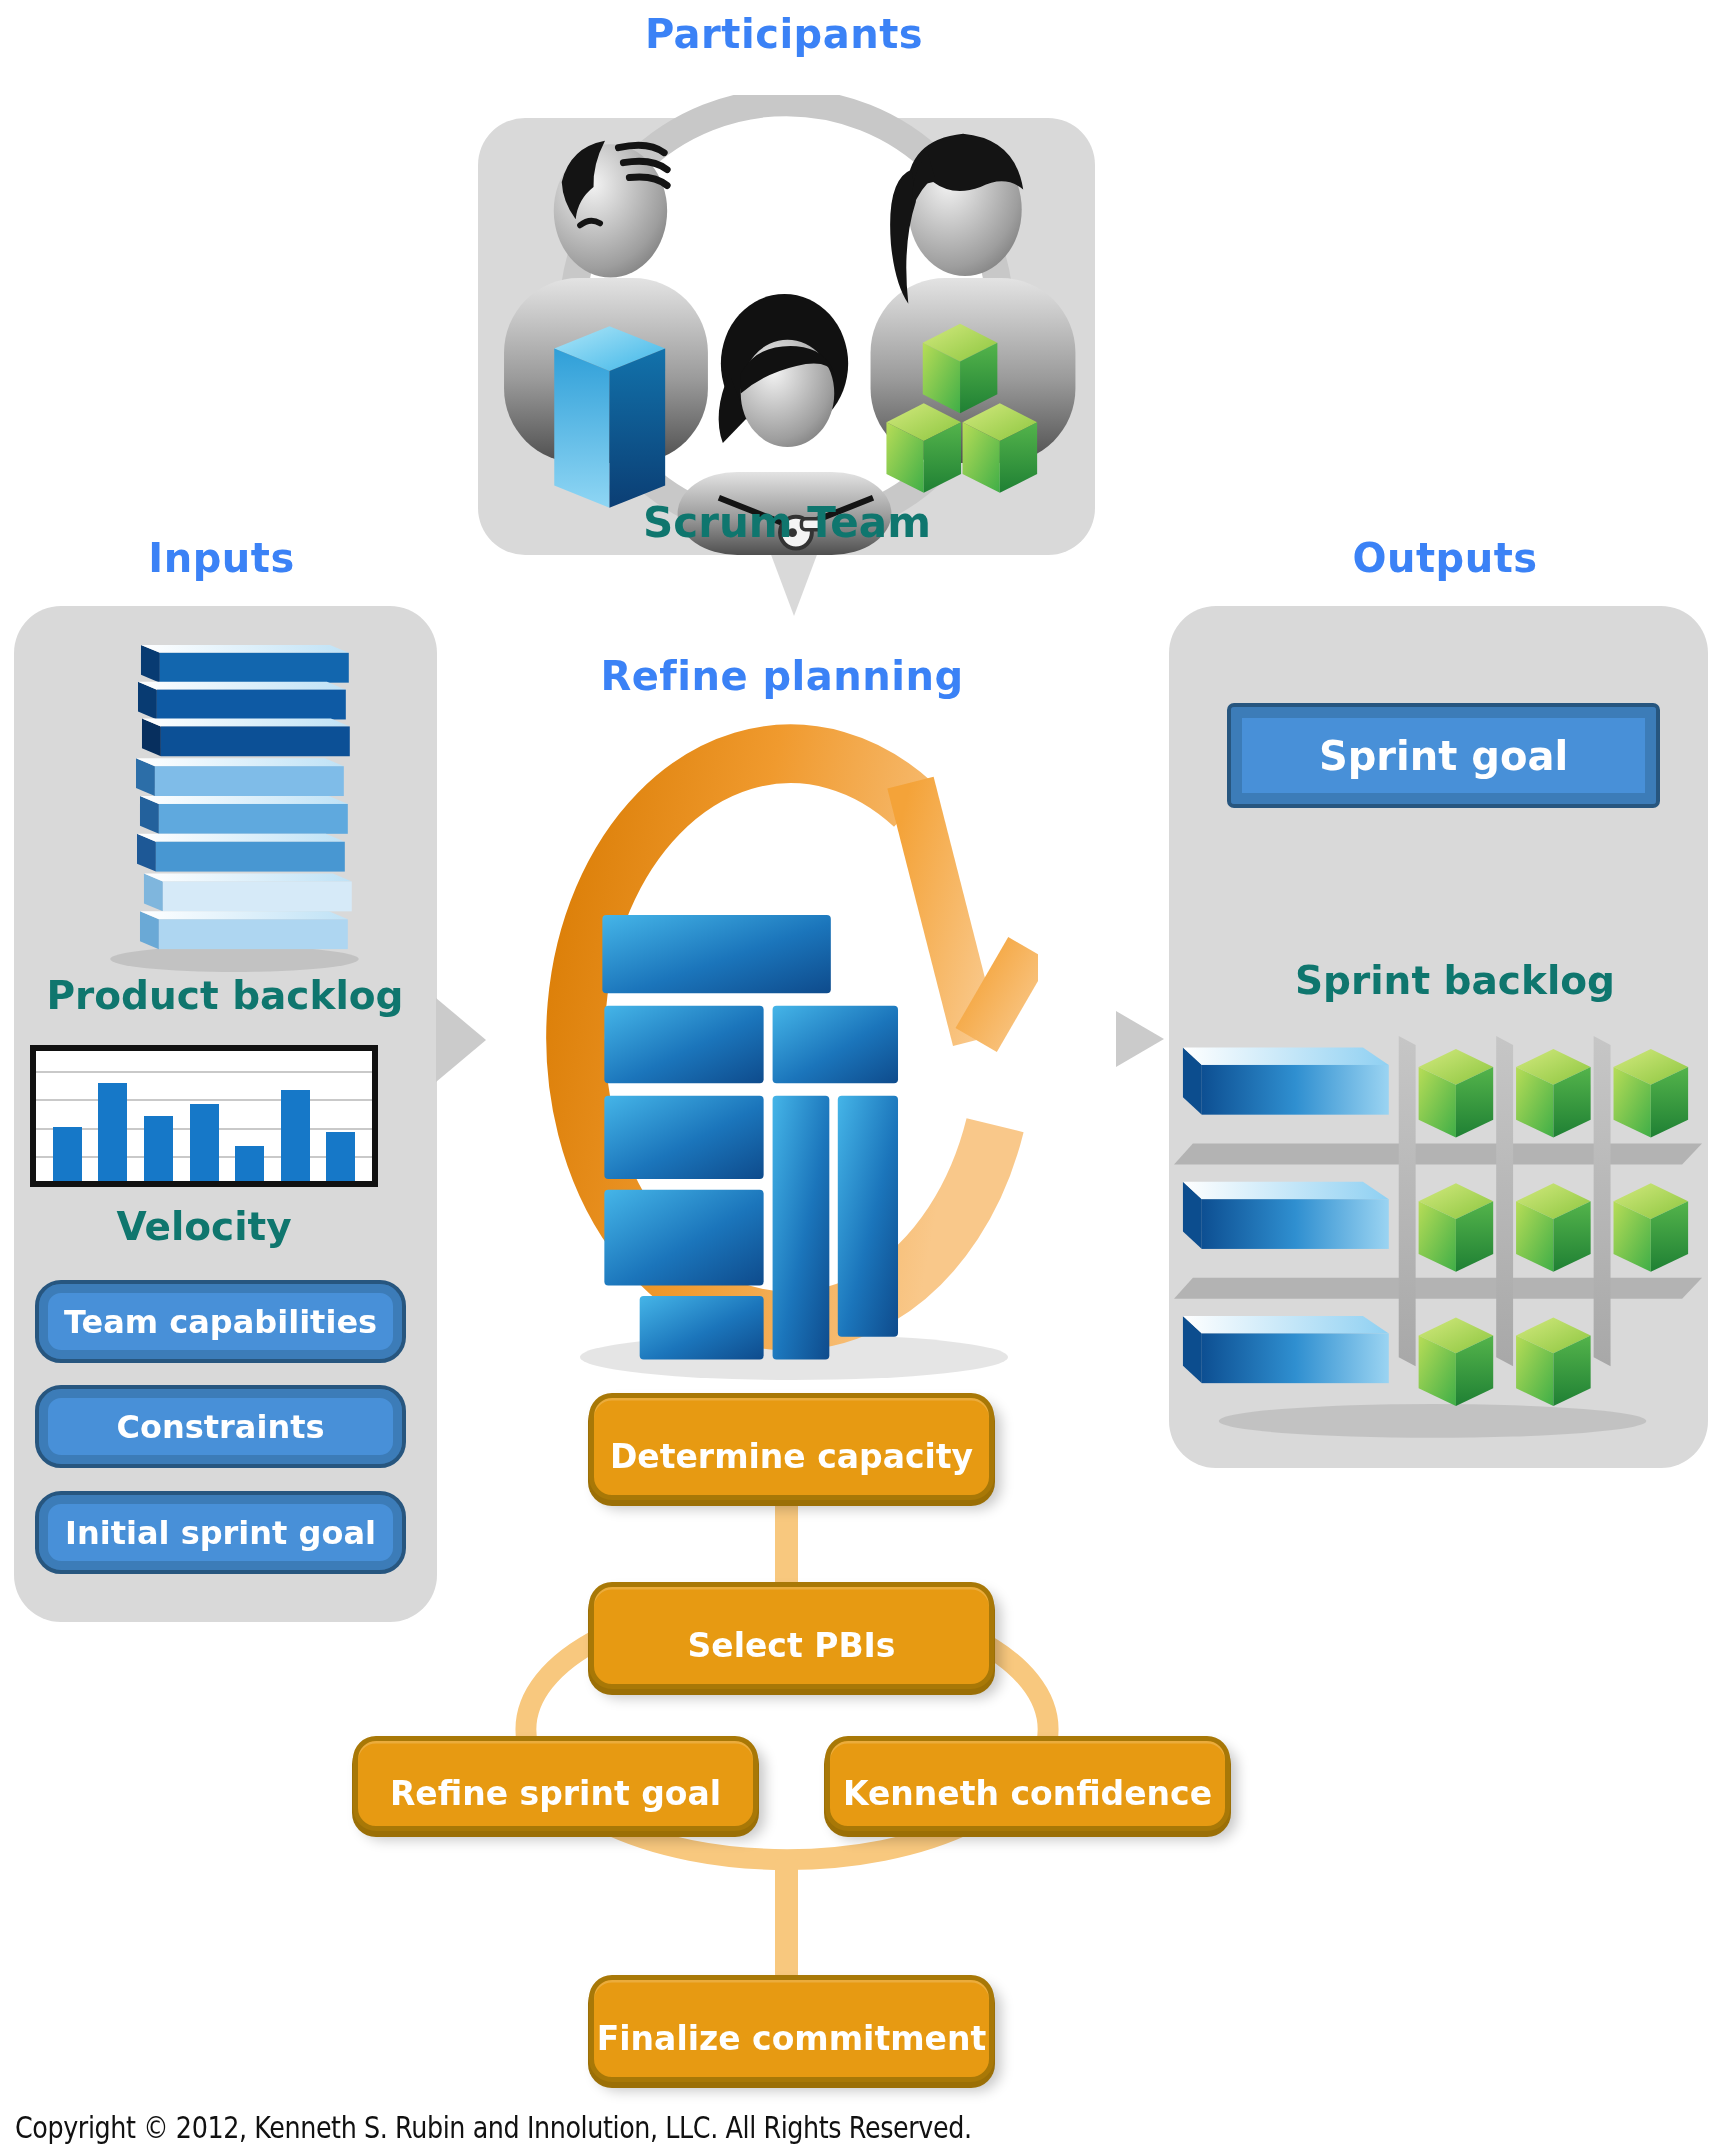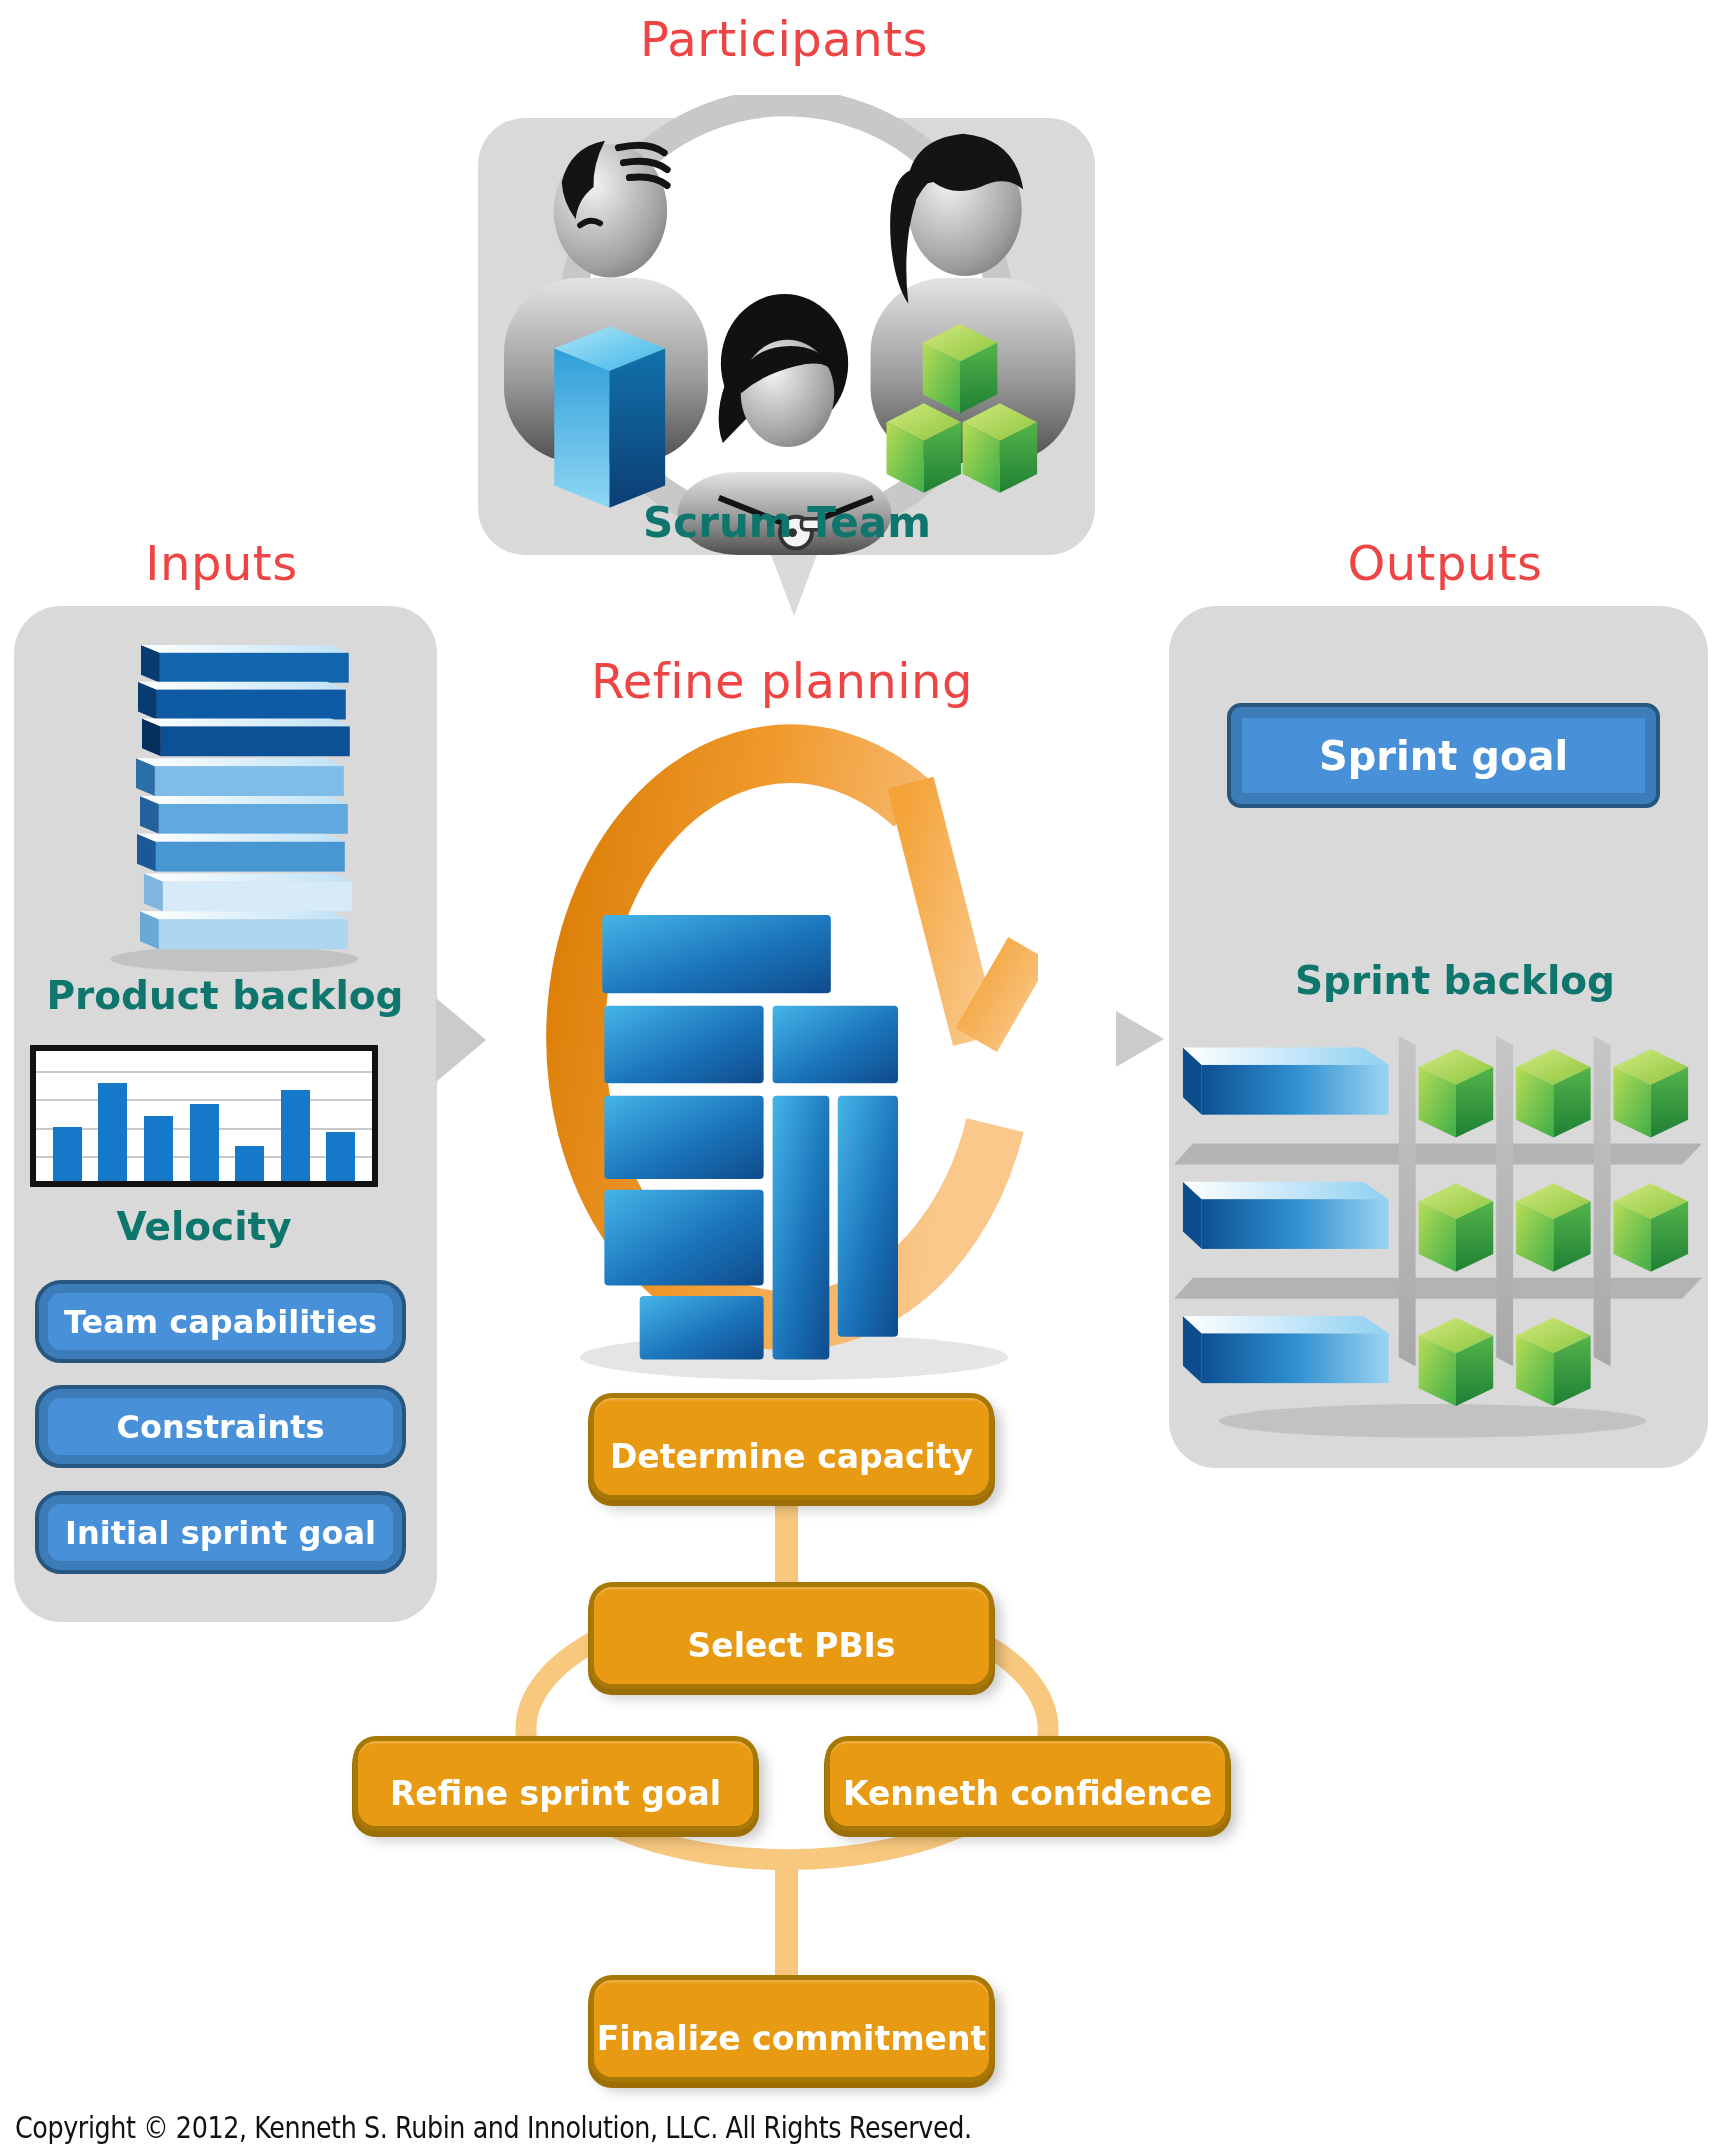--- a/index.html
+++ b/index.html
@@ -2,21 +2,21 @@
 <html style="font-size:8px"><head>
 <meta charset="utf-8">
 <style>
   html,body{margin:0;padding:0;}
   body{
     width:1718px;height:2151px;position:relative;background:#ffffff;
     font-family:"DejaVu Sans","Liberation Sans",sans-serif;overflow:hidden;
   }
   .abs{position:absolute;}
   .section-title{
-    font-size:48px;font-weight:normal;color:#ef4444;text-align:center;letter-spacing:0.5px;
+    font-size:40px;font-weight:bold;color:#3b82f6;text-align:center;letter-spacing:0.5px;
   }
   .panel{
     background:#d9d9d9;border-radius:47px;
   }
   .sub-label{
     font-size:39px;font-weight:bold;color:#0f766e;text-align:center;
   }
   
   .blue-pill{
     background:#4890D8;
@@ -289,21 +289,21 @@
     <rect x="190" y="1159" width="249" height="128" rx="8" fill="url(#blueBar)"></rect>
   </g>
 </svg>
 
 <div class="abs arrow-right" style="left:1116px;top:1011px;border-top:28px solid transparent;border-bottom:28px solid transparent;border-left:48px solid #cbcbcb;"></div>
 
 <div class="abs section-title" style="left:1196px;top:535px;width:498px;">Outputs</div>
 
 <div class="abs panel" style="left:1169px;top:606px;width:539px;height:862px;"></div>
 
-<div class="abs blue-pill sprint-goal-pill" style="left:1227px;top:703px;width:425px;height:97px;border-radius:14px;border-width:4.5px;box-shadow:inset 0 0 0 11px #3C7CB8;">
+<div class="abs blue-pill sprint-goal-pill" style="left:1227px;top:703px;width:425px;height:97px;border-radius:7px;border-width:4.5px;box-shadow:inset 0 0 0 11px #3C7CB8;">
   <span class="pill-text">Sprint goal</span>
 </div>
 
 <div class="abs sub-label" style="left:1256px;top:958px;width:398px;">Sprint backlog</div>
 
 <svg class="abs" style="left:1174px;top:1030px;" width="533" height="408" viewBox="0 0 1072 820">
   <defs>
     <linearGradient id="slabTop2" x1="0" y1="0" x2="1" y2="0">
       <stop offset="0" stop-color="#ffffff"></stop>
         <stop offset="1" stop-color="#8fd0f2"></stop>

